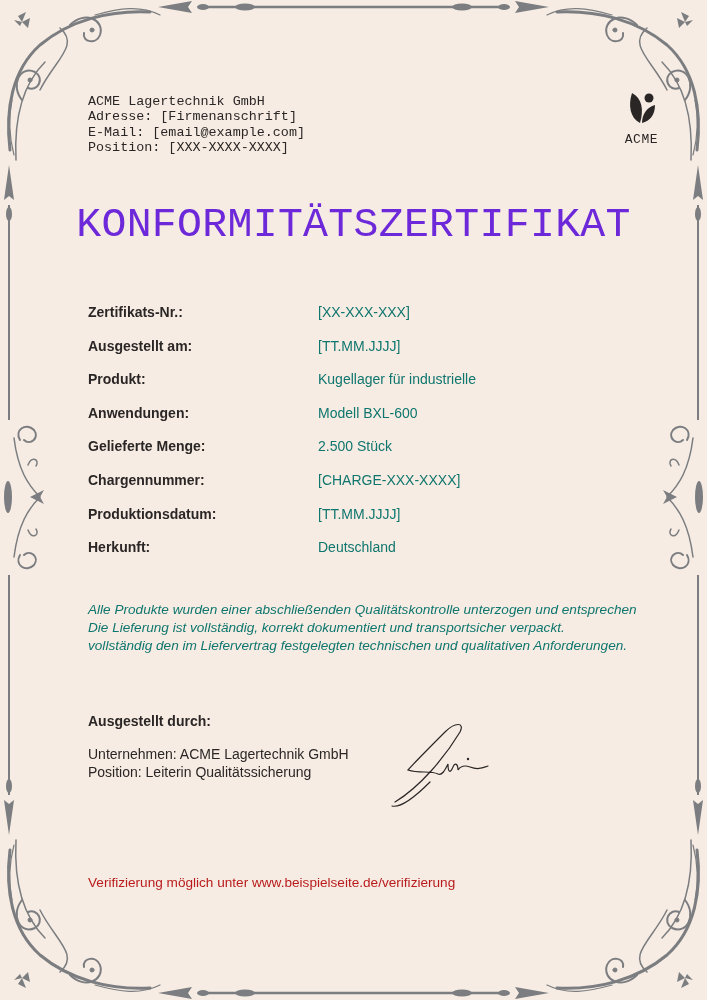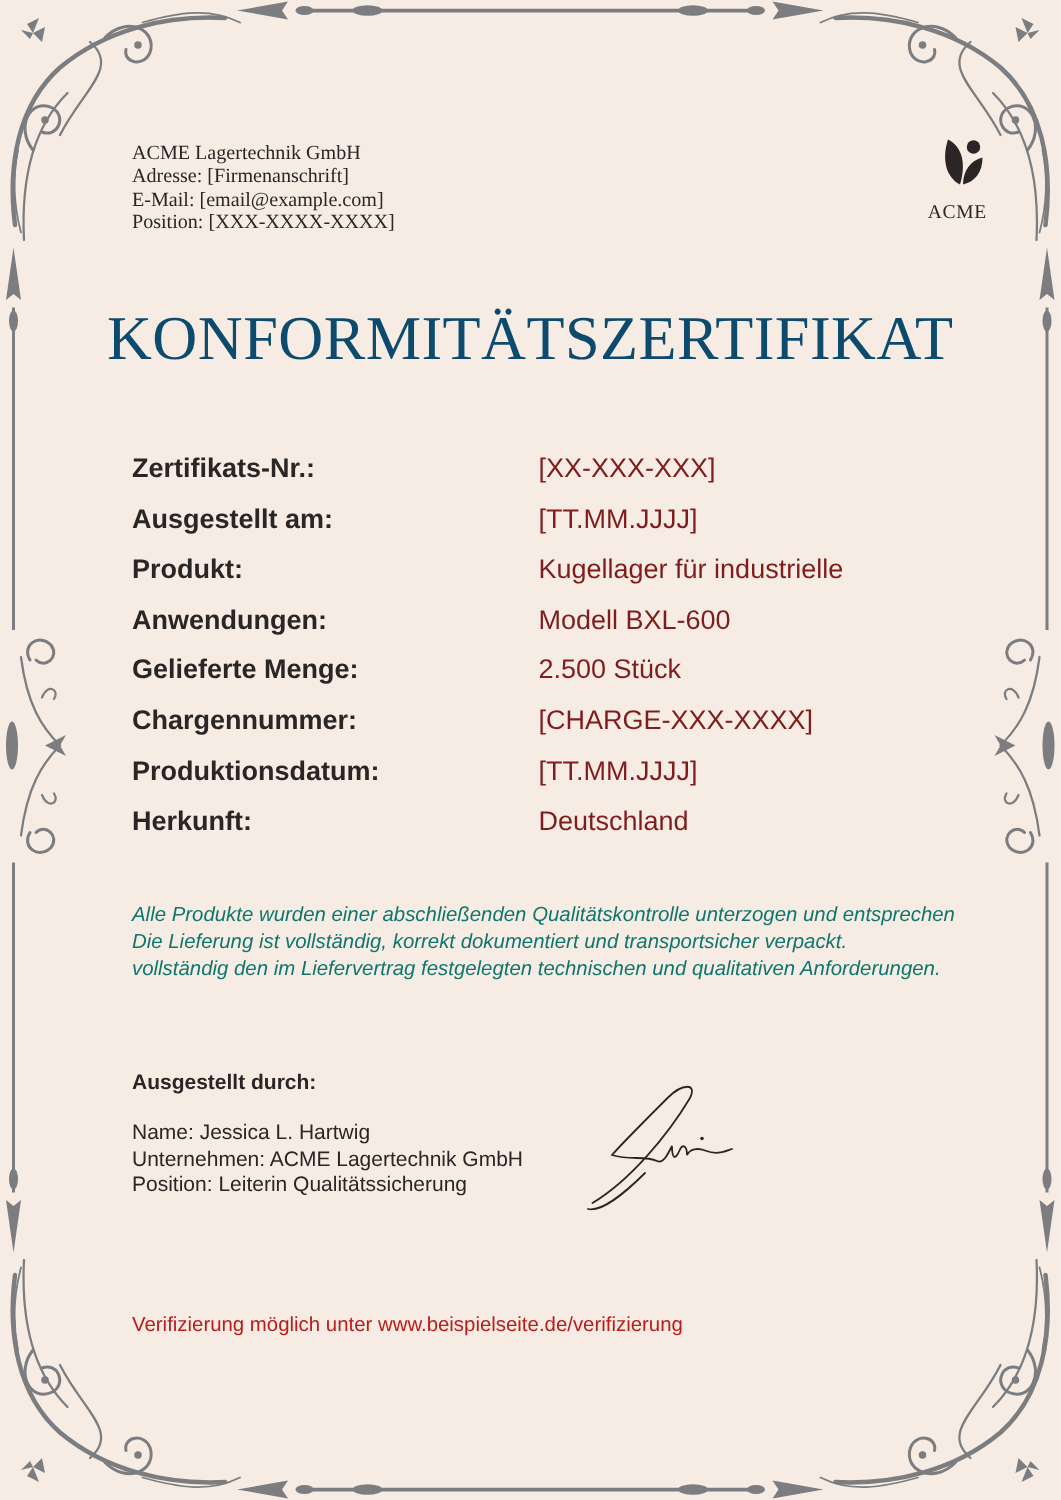--- a/index.html
+++ b/index.html
@@ -1,28 +1,28 @@
 <!DOCTYPE html>
 <html><head>
 <meta charset="utf-8">
 <style>
   html, body { margin:0; padding:0; }
   body { width:707px; height:1000px; background:#f6ece3; position:relative; overflow:hidden; color:#2b2626; }
   .frame { position:absolute; inset:0; }
-  .serif { font-family: Liberation Serif, serif; }
+  .serif { font-family: Liberation Mono, monospace; }
   .sans { font-family: "Liberation Sans", "DejaVu Sans", sans-serif; }
   .company { position:absolute; left:88px; top:94px; font-size:13.4px; line-height:15.3px; color:#2b2626; }
   .company div { white-space:nowrap; }
   .logo { position:absolute; left:598px; top:90px; width:60px; text-align:right; }
   .logo-text { font-size:13px; letter-spacing:0.5px; margin-top:2px; }
-  .title { position:absolute; left:0; right:0; top:201px; text-align:center; font-size:41.5px; letter-spacing:0.3px; color:#0c4a6e; font-weight:normal; }
+  .title { position:absolute; left:0; right:0; top:201px; text-align:center; font-size:41.5px; letter-spacing:0.3px; color:#6d28d9; font-weight:normal; }
   .fields { position:absolute; left:88px; top:302px; width:500px; }
-  .row { height:33.6px; display:flex; font-size:18px; line-height:20px; }
+  .row { height:33.6px; display:flex; font-size:14px; line-height:20px; }
   .row .lbl { width:230px; font-weight:bold; color:#2b2626; }
-  .row .val { color:#7f1d1d;margin-left:41px; }
+  .row .val { color:#0f766e; }
   .note { position:absolute; left:88px; top:601px; width:590px; font-size:13.6px; line-height:18px; font-style:italic; color:#0f766e; }
   .issued-h { position:absolute; left:88px; top:713px; font-size:14px; font-weight:bold; }
   .issuer { position:absolute; left:88px; top:746px; font-size:14px; line-height:17.5px; }
   .sig { position:absolute; left:390px; top:722px; }
   .verify { position:absolute; left:88px; top:874px; font-size:13.6px; line-height:17px; color:#b91c1c; }
 </style>
 </head>
 <body>
 
 <svg class="frame" width="707" height="1000" viewBox="0 0 707 1000">
@@ -143,21 +143,20 @@
 </div>
 
 <div class="note sans">
   <div>Alle Produkte wurden einer abschließenden Qualitätskontrolle unterzogen und entsprechen</div>
   <div>Die Lieferung ist vollständig, korrekt dokumentiert und transportsicher verpackt.</div>
   <div>vollständig den im Liefervertrag festgelegten technischen und qualitativen Anforderungen.</div>
 </div>
 
 <div class="issued-h sans">Ausgestellt durch:</div>
 <div class="issuer sans">
-  <div>Name: Jessica L. Hartwig</div>
   <div>Unternehmen: ACME Lagertechnik GmbH</div>
   <div>Position: Leiterin Qualitätssicherung</div>
 </div>
 
 <svg class="sig" width="110" height="90" viewBox="0 0 110 90">
   <path d="M5,80 C 30,65 55,35 70,10 C 75,0 65,0 55,10 C 40,25 25,40 18,48 C 30,52 40,48 48,52 C 52,54 55,48 58,42 C 58,50 60,52 63,45 C 65,40 68,42 68,48 C 70,44 75,43 80,45 C 88,48 92,46 98,44 M2,84 C 10,86 25,75 40,60" fill="none" stroke="#2b2626" stroke-width="1.2" stroke-linecap="round"></path>
   <circle cx="78" cy="37" r="1.2" fill="#2b2626"></circle>
 </svg>
 
 <div class="verify sans">

